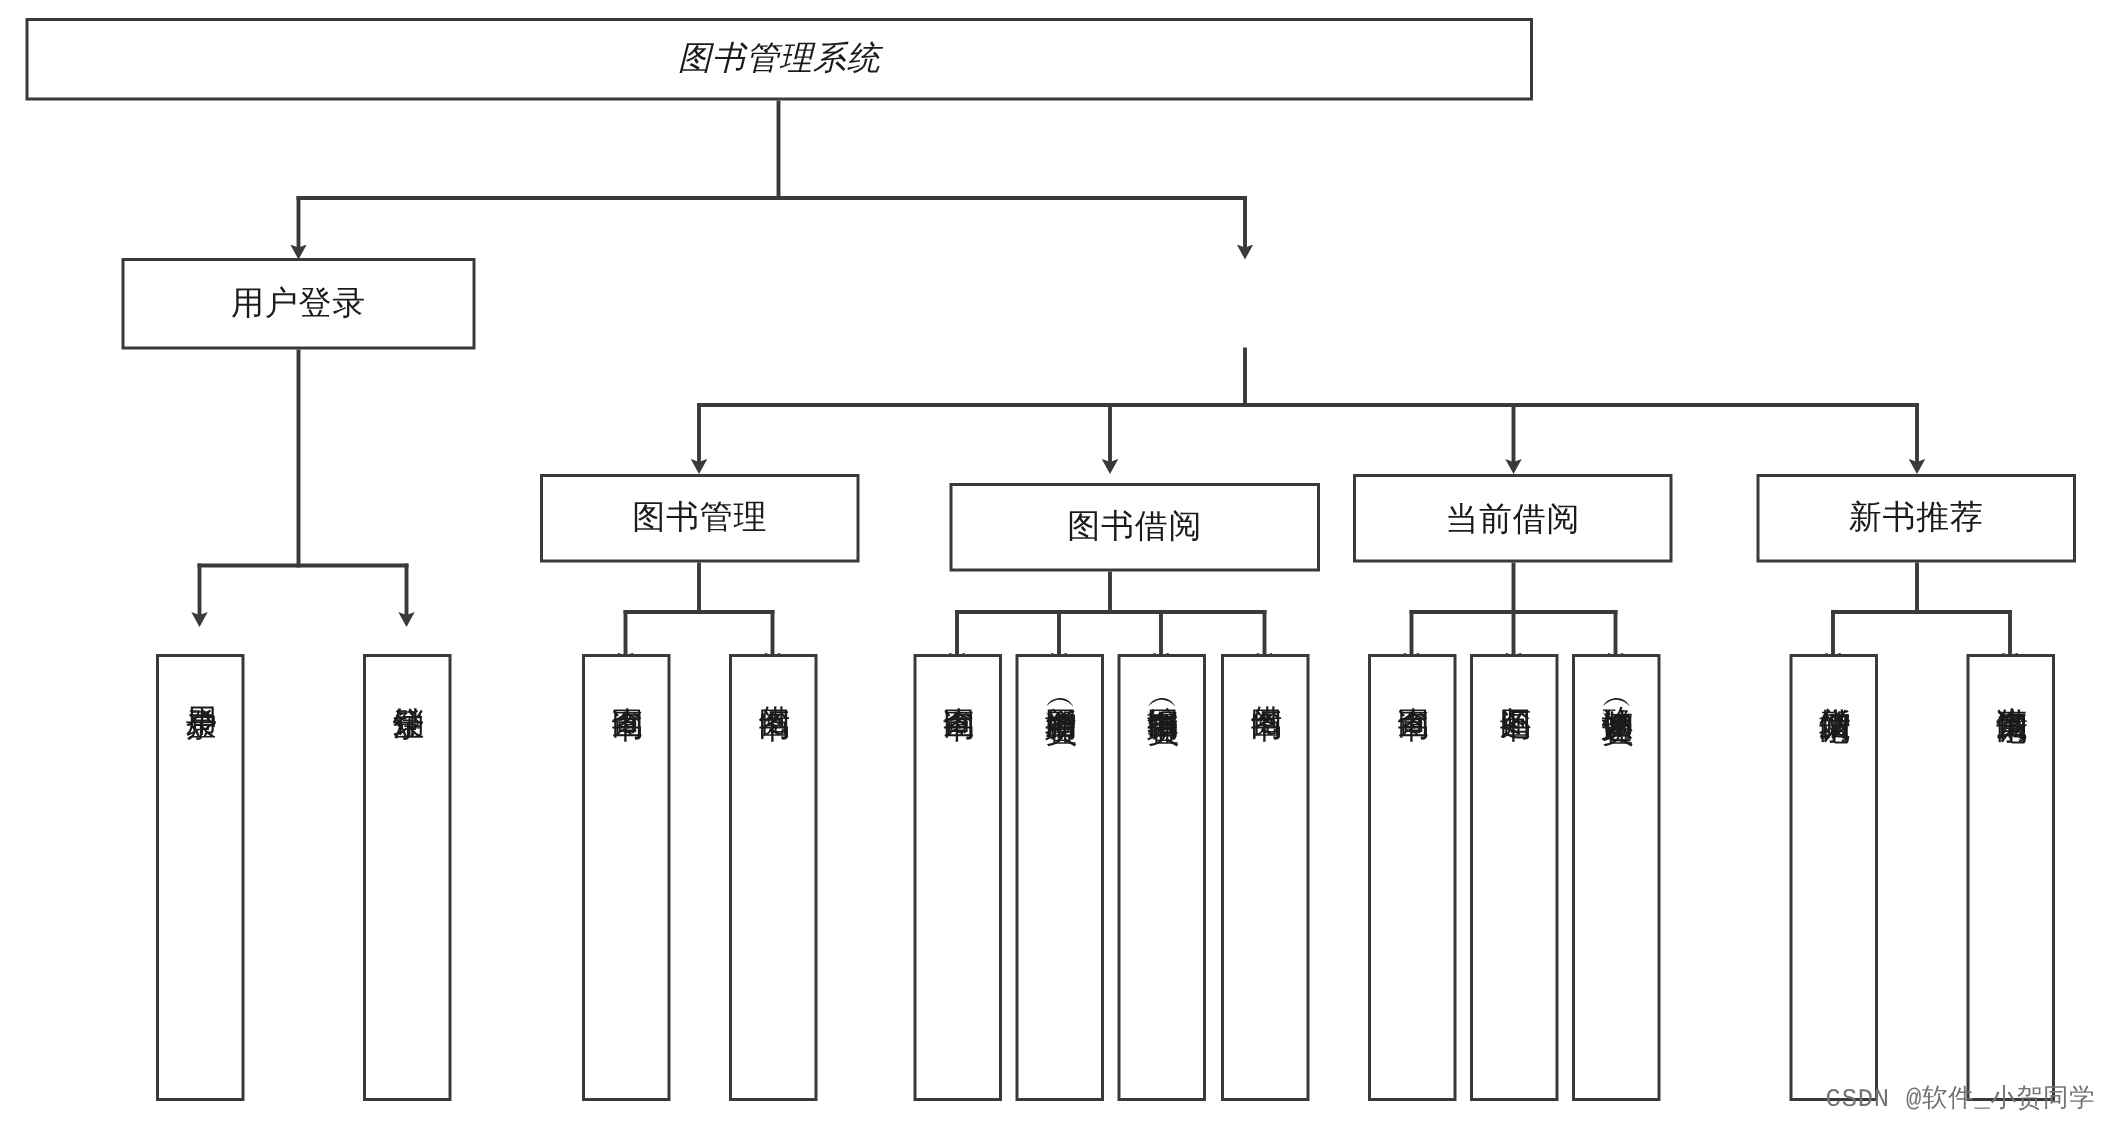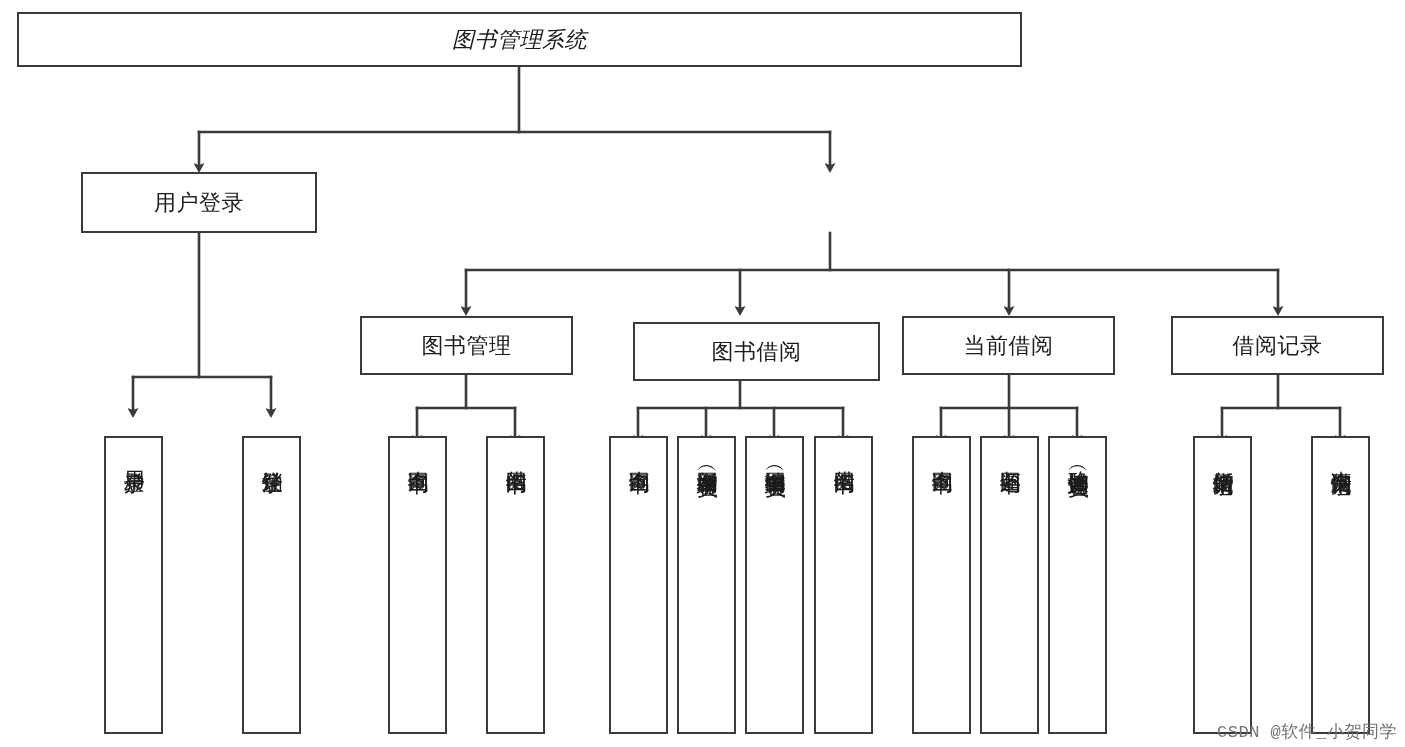--- a/index.html
+++ b/index.html
@@ -146,21 +146,21 @@
   <div class="node horiz" style="left:360px; top:316px; width:213px; height:59px;">
     <span class="node-label">图书管理</span>
   </div>
   <div class="node horiz" style="left:633px; top:322px; width:247px; height:59px;">
     <span class="node-label">图书借阅</span>
   </div>
   <div class="node horiz" style="left:902px; top:316px; width:213px; height:59px;font-family:Liberation Serif, serif;">
     <span class="node-label">当前借阅</span>
   </div>
   <div class="node horiz" style="left:1171px; top:316px; width:213px; height:59px;">
-    <span class="node-label">借阅记录</span>
+    <span class="node-label">新书推荐</span>
   </div>
 
   <div class="node vert" style="left:104px; top:436px; width:59px; height:298px;">
     <span class="node-label">用户登录</span>
   </div>
   <div class="node vert" style="left:242px; top:436px; width:59px; height:298px;">
     <span class="node-label">注销登录</span>
   </div>
 
   <div class="node vert" style="left:388px; top:436px; width:59px; height:298px;">

